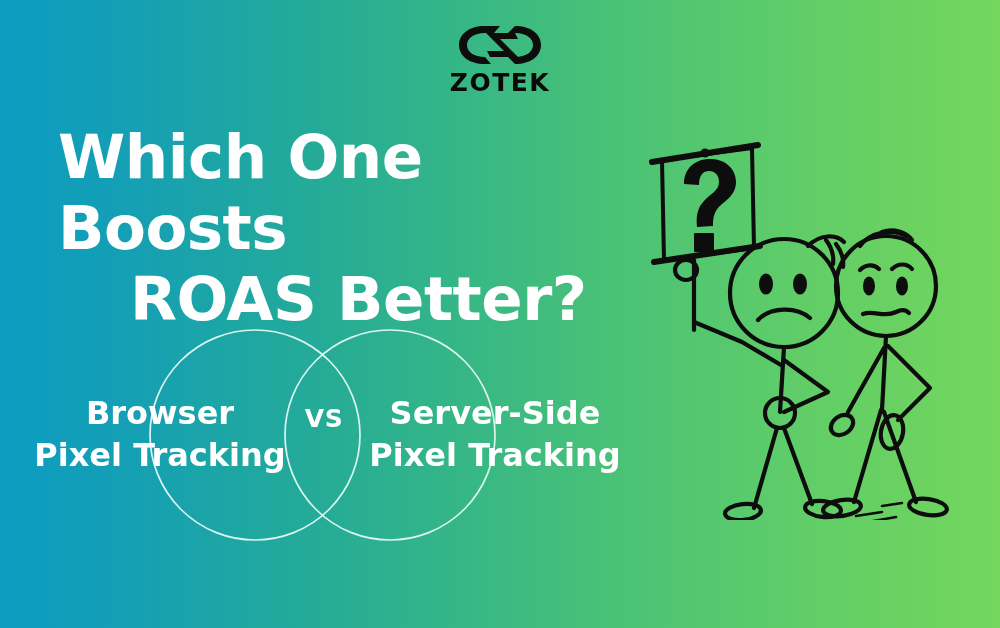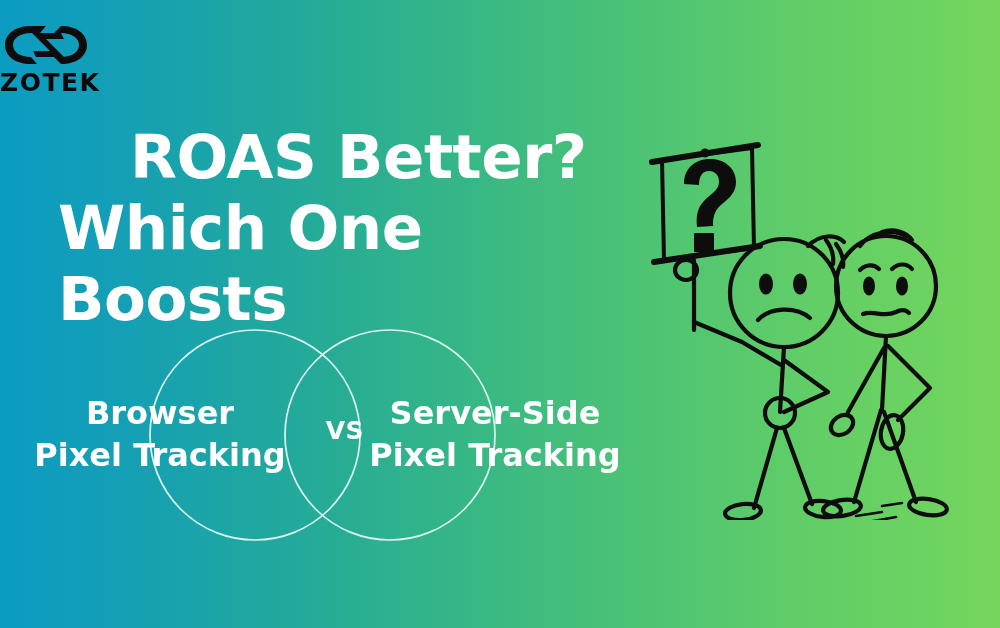--- a/index.html
+++ b/index.html
@@ -18,21 +18,21 @@
   }
 
   
   #logo {
     position: absolute;
     left: 0;
     right: 0;
     top: 22px;
     display: flex;
     flex-direction: column;
-    align-items: flex-start;
+    align-items: center;
     gap: 2px;
   }
   #logo-mark {
     display: block;
   }
   #logo-word {
     font-family: "DejaVu Sans", "Liberation Sans", sans-serif;
     font-weight: 700;
     font-size: 25px;
     letter-spacing: 1.5px;
@@ -85,23 +85,23 @@
     width: 270px;
   }
   #venn-label-right {
     left: 280px;
     top: 93px;
     width: 310px;
   }
   #venn-vs {
     position: absolute;
     left: 224px;
-    top: 118px;
+    top: 106px;
     width: 80px;
-    text-align: right;
+    text-align: center;
     color: #ffffff;
     font-family: "DejaVu Sans", "Liberation Sans", sans-serif;
     font-weight: 700;
     font-size: 25px;
     line-height: 1;
     letter-spacing: 0.5px;
   }
 
   
   #figures {
@@ -124,22 +124,22 @@
       <path d="M62 8 C30 8, 10 24, 10 46 C10 68, 30 84, 62 84 L74 84 L62 70 L62 70 C40 70, 26 60, 26 46 C26 32, 40 22, 62 22 L80 22 L92 8 Z" fill="#0d0d0d"></path>
 
       <path d="M66 22 L122 22 L128 34 L92 34 L128 70 L72 70 L66 58 L100 58 L64 22 Z" fill="#0d0d0d"></path>
 
       <path d="M122 8 L108 22 L122 22 C144 22, 158 32, 158 46 C158 60, 144 70, 122 70 L108 70 L122 84 C154 84, 174 68, 174 46 C174 24, 154 8, 122 8 Z" fill="#0d0d0d"></path>
     </svg>
     <div id="logo-word">ZOTEK</div>
   </div>
 
   <div id="headline">
+    <span class="hl-line hl-line-1">Which One Boosts</span>
     <span class="hl-line hl-line-2">ROAS Better?</span>
-    <span class="hl-line hl-line-1">Which One Boosts</span>
   </div>
 
   <div id="venn">
     <svg id="venn-svg" width="560" height="270" viewBox="0 0 560 270" aria-hidden="true">
       <circle cx="195" cy="135" r="105" fill="none" stroke="#d9f5f0" stroke-width="1.7"></circle>
       <circle cx="330" cy="135" r="105" fill="none" stroke="#d9f5f0" stroke-width="1.7"></circle>
     </svg>
 
     <div class="venn-label" id="venn-label-left">
       <span>Browser</span><br>

